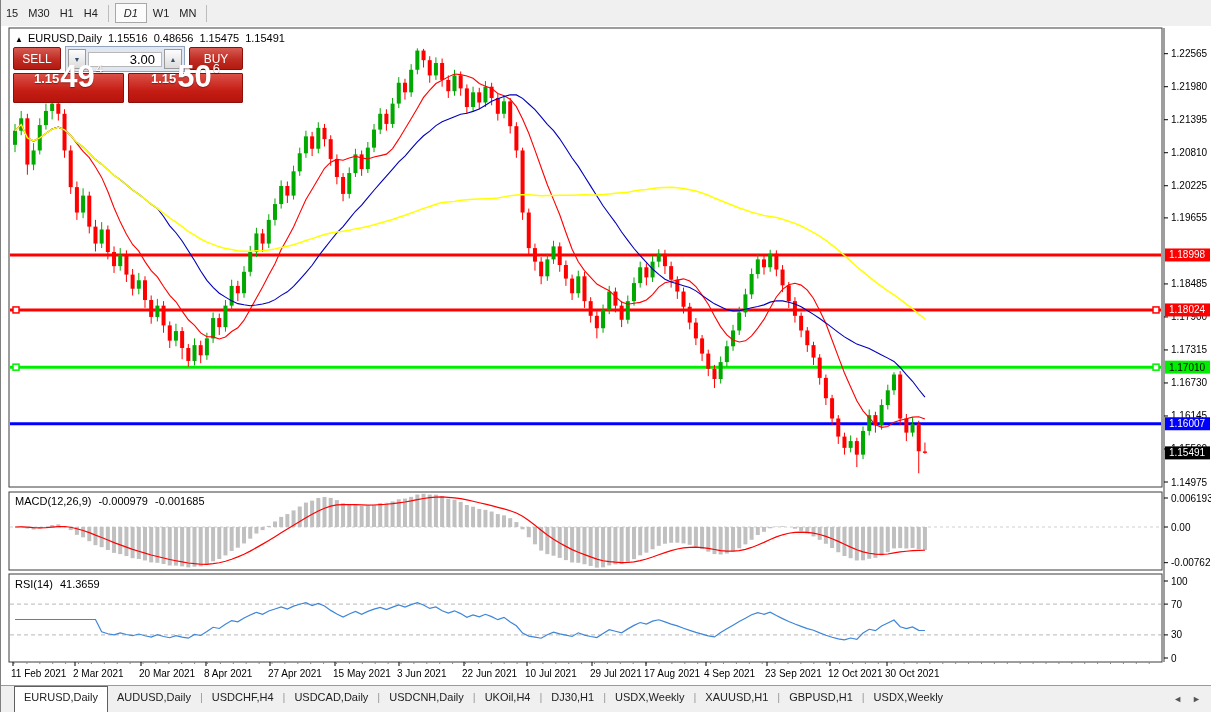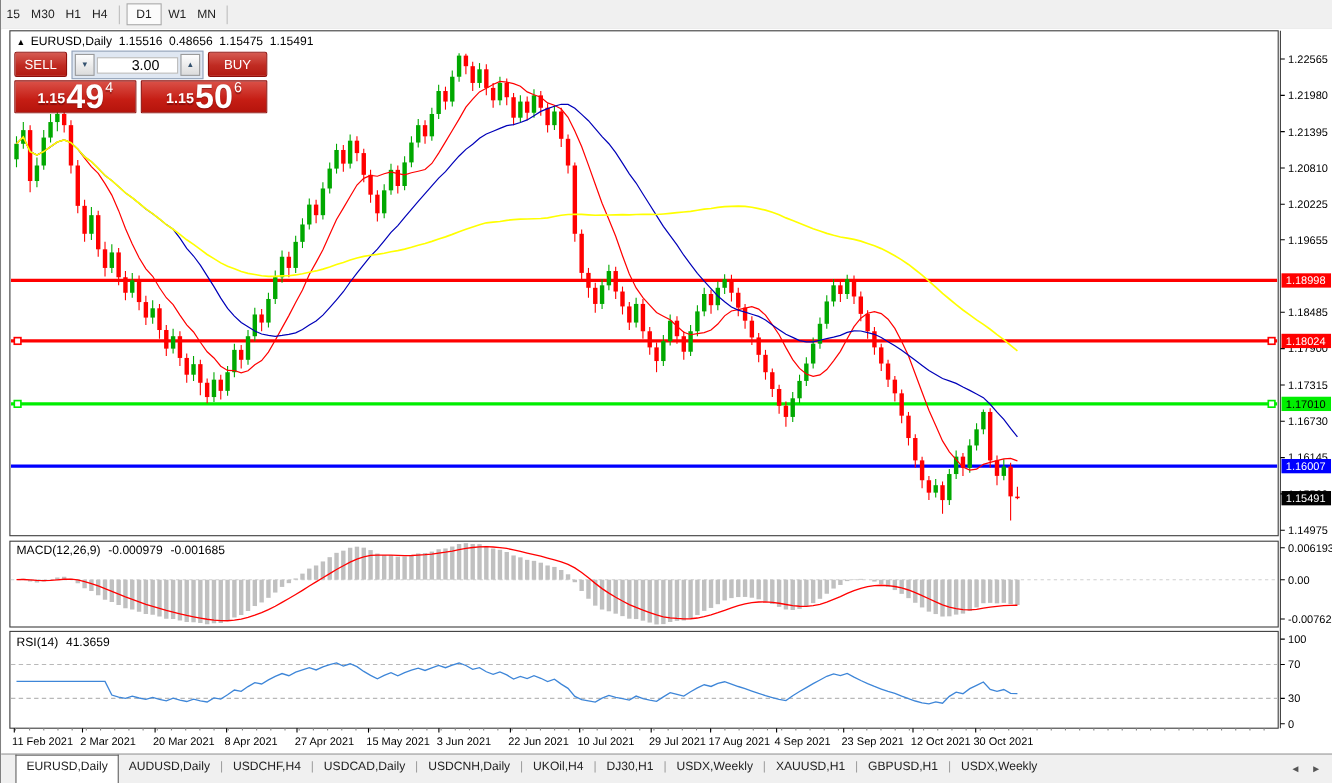--- a/index.html
+++ b/index.html
@@ -2,43 +2,43 @@
 <html><head>
 <meta charset="utf-8">
 <style>
   html,body{margin:0;padding:0;background:#d8d8d8;font-family:"Liberation Sans",sans-serif;}
   .window{position:relative;width:1211px;height:712px;background:#ffffff;overflow:hidden;
           border-left:1px solid #808080;box-sizing:border-box;}
   
   .toolbar{position:absolute;left:0;top:0;width:100%;height:26px;background:#f0f0f0;
            border-bottom:1px solid #c6c6c6;display:flex;align-items:center;font-size:11px;color:#222;}
   .tf{padding:4px 4px;margin:0 1px;cursor:default;}
-  .tf.active{background:#fbfbfb;border:1px solid #a8a8a8;padding:3px 8px;}
+  .tf.active{background:#fbfbfb;border:1px solid #a8a8a8;padding:3px 8px;font-style:italic;}
   .tf-sep{width:1px;height:17px;background:#bdbdbd;margin:0 5px;}
   
   .chart-title{position:absolute;left:14px;top:32px;font-size:11px;color:#000;white-space:nowrap;}
   .chart-title .tri{font-size:8px;margin-right:5px;}
   .chart-title span{margin-right:6px;}
   
   .trade-panel{position:absolute;left:12px;top:46px;width:230px;height:57px;font-size:11px;}
   .tp-btn{position:absolute;top:1px;height:23px;color:#fff;display:flex;align-items:center;justify-content:center;
           background:linear-gradient(180deg,#d65b52 0%,#c02b22 55%,#b21b12 100%);
           border:1px solid #8f0e0a;border-radius:2px;box-sizing:border-box;font-size:12px;text-align:center;}
   .tp-sell{left:0;width:48px;}
   .tp-buy{left:176px;width:54px;}
   .tp-spin{position:absolute;left:52px;top:0;width:120px;height:26px;background:#dfe7f2;
            border:1px solid #94a4ba;display:flex;align-items:center;box-sizing:border-box;}
   .tp-spin .sbtn{width:18px;height:20px;margin:0 2px;background:linear-gradient(180deg,#fdfdfd,#dcdcdc);
            border:1px solid #9a9a9a;display:flex;align-items:center;justify-content:center;
            font-size:7px;color:#33516e;box-sizing:border-box;}
   .tp-spin input{flex:1;height:15px;border:1px solid #b8b8b8;background:#fff;text-align:right;
-           font-size:13px;padding:0 16px;font-family:"Liberation Sans",sans-serif;box-sizing:border-box;width:64px;}
+           font-size:13px;padding:0 6px;font-family:"Liberation Sans",sans-serif;box-sizing:border-box;width:64px;}
   .tile{position:absolute;top:27px;height:30px;color:#fff;display:flex;align-items:flex-end;justify-content:center;
         background:linear-gradient(180deg,#da5047 0%,#c51d14 60%,#b5140c 100%);
-        border:1px solid #8f0e0a;border-radius:1px;box-sizing:border-box;padding-bottom:1px;
+        border:1px solid #8f0e0a;border-radius:1px;box-sizing:border-box;padding-bottom:12px;
         text-shadow:0 1px 1px rgba(80,0,0,.5);}
   .tile-sell{left:0;width:111px;}
   .tile-buy{left:115px;width:115px;}
   .tile .pfx{font-size:13px;font-weight:bold;margin:0 1px 4px 0;}
   .tile .big{font-size:31px;font-weight:bold;line-height:26px;}
   .tile .sup{font-size:13px;margin:0 0 14px 1px;}
   
   .pane-label{position:absolute;font-size:11px;color:#000;white-space:nowrap;}
   .pane-label span{margin-right:7px;}
   

